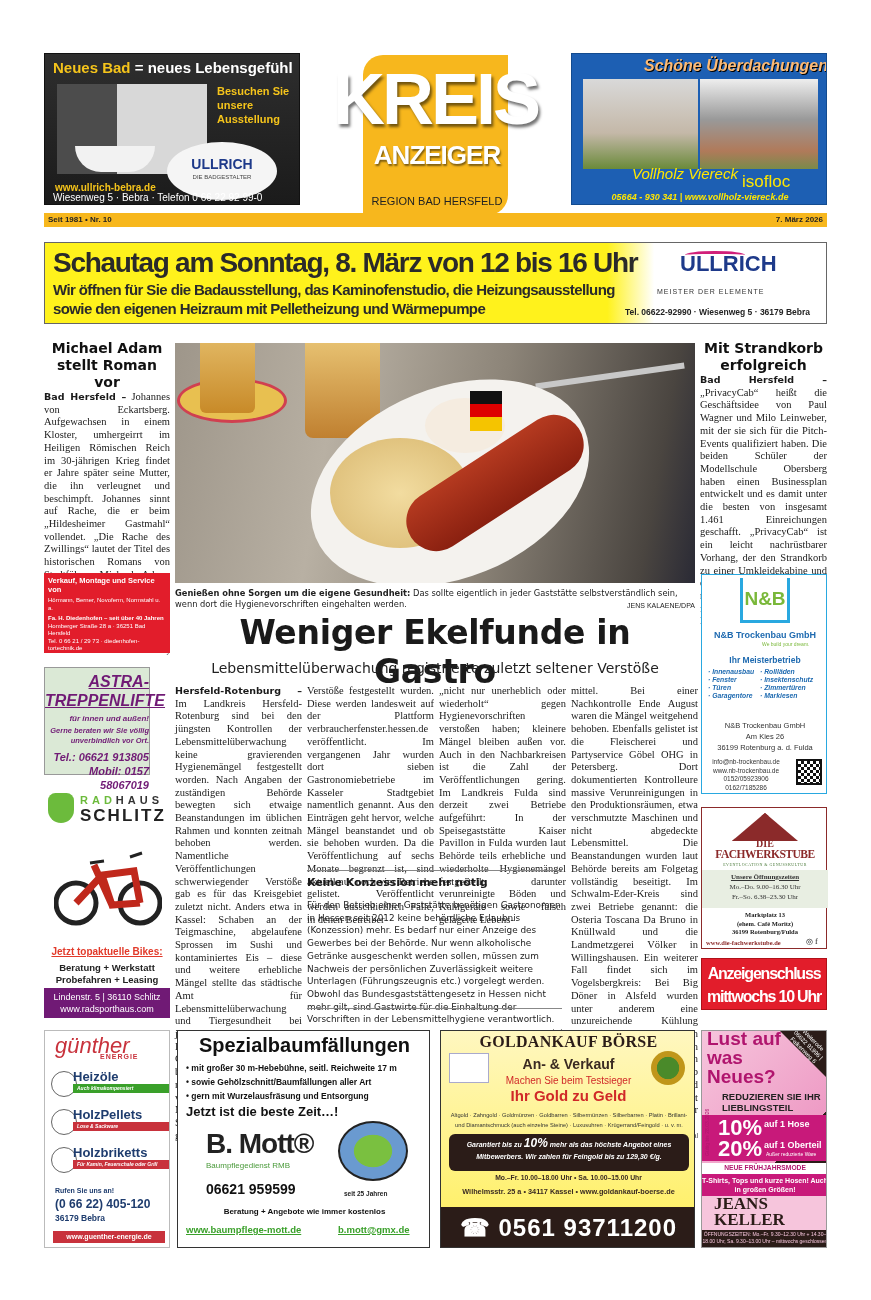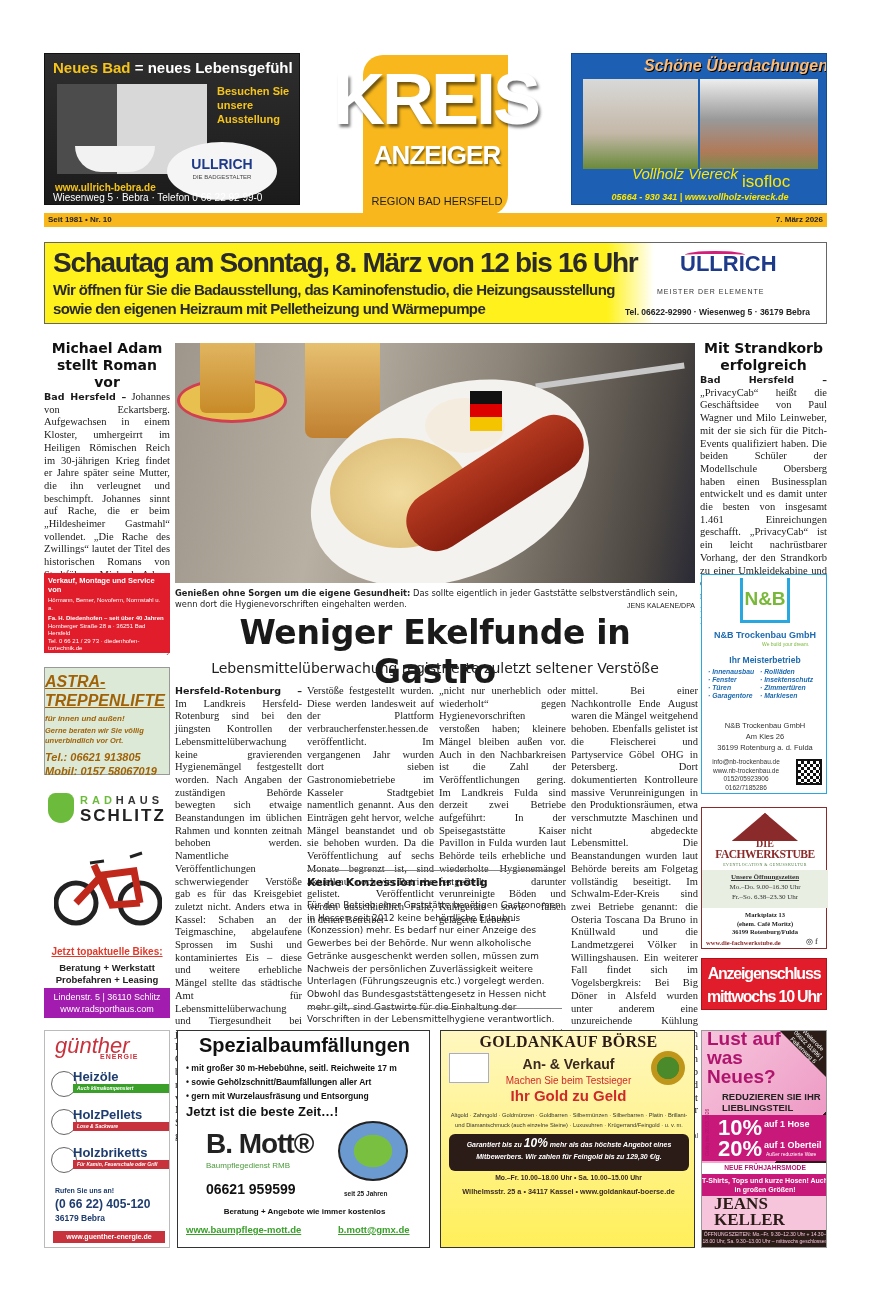--- a/index.html
+++ b/index.html
@@ -84,35 +84,35 @@
   #box p{font-family:"DejaVu Sans",sans-serif;font-size:8.9px;line-height:12.7px;color:#222}
   #rule2{left:307px;top:1008px;width:255px;height:1px;background:#888}
 
   
   #ad-garage{left:44px;top:573px;width:126px;height:80px;background:#e21d2b;color:#fff;padding:3px 4px;font-family:"Liberation Sans",sans-serif}
   #ad-garage .t1{font-size:7.5px;font-weight:bold;line-height:9px}
   #ad-garage .t2{font-size:16px;font-weight:bold;line-height:16px;letter-spacing:-.5px}
   #ad-garage .t2 small{font-size:8px}
   #ad-garage .t3{font-size:6px;line-height:8px;margin-top:2px}
   #ad-garage .t4{font-size:6px;line-height:7.5px;margin-top:3px}
-  #ad-astra{left:44px;top:667px;width:126px;height:108px;background:#dbe9d6;border:1px solid #999;font-family:"Liberation Sans",sans-serif;font-style:italic;text-align:left;color:#a16207;padding-top:4px}
+  #ad-astra{left:44px;top:667px;width:106px;height:108px;background:#dbe9d6;border:1px solid #999;font-family:"Liberation Sans",sans-serif;font-style:italic;text-align:right;color:#701a75;padding-top:4px}
   #ad-astra .a1{font-size:16px;font-weight:bold;text-decoration:underline;line-height:19px}
   #ad-astra .a2{font-size:8px;font-weight:bold;margin-top:4px}
   #ad-astra .a3{font-size:7.5px;font-weight:bold;line-height:10px;margin-top:3px}
   #ad-astra .a4{font-size:11px;font-weight:bold;line-height:14px;margin-top:4px}
 
   #ad-radhaus{left:44px;top:790px;width:126px;height:230px;background:#fff;font-family:"Liberation Sans",sans-serif;text-align:center}
   #ad-radhaus .logo-ico{left:4px;top:3px;width:26px;height:30px;background:#6cbb3c;border-radius:8px 8px 14px 14px}
   #ad-radhaus .rh{left:36px;top:4px;font-size:11px;letter-spacing:4px;font-weight:bold;color:#333}
   #ad-radhaus .rh span{color:#6cbb3c}
   #ad-radhaus .sc{left:36px;top:16px;font-size:17px;font-weight:bold;letter-spacing:2px;color:#222}
   #ad-radhaus .bike{left:10px;top:45px;width:108px;height:100px}
   #ad-radhaus .promo{left:0;top:156px;width:126px;font-size:10px;font-weight:bold;color:#e23a2a;text-decoration:underline}
   #ad-radhaus .svc{left:0;top:172px;width:126px;font-size:9.5px;font-weight:bold;line-height:12px;color:#222}
-  #ad-radhaus .addr{left:0;top:198px;width:126px;height:30px;background:#a21caf;color:#fff;font-size:9px;line-height:12px;padding-top:3px}
+  #ad-radhaus .addr{left:0;top:198px;width:126px;height:30px;background:#701a75;color:#fff;font-size:9px;line-height:12px;padding-top:3px}
 
   #ad-guenther{left:44px;top:1030px;width:126px;height:218px;border:1px solid #bbb;background:#fff;font-family:"Liberation Sans",sans-serif}
   #ad-guenther .brand{left:10px;top:2px;font-size:22px;font-style:italic;color:#c8323c}
   #ad-guenther .en{left:55px;top:22px;font-size:7px;font-weight:bold;letter-spacing:1px;color:#c8323c}
   .gu-row{position:absolute;left:28px;width:96px}
   .gu-row .n{font-size:13px;font-weight:bold;color:#1e3c6e}
   .gu-row .b{height:9px;font-size:5px;color:#fff;font-weight:bold;font-style:italic;padding-left:4px;line-height:9px}
   .gu-circ{position:absolute;left:6px;width:26px;height:26px;border:1px solid #666;border-radius:50%}
   #ad-guenther .call{left:10px;top:156px;font-size:7px;font-weight:bold;color:#1e3c6e}
   #ad-guenther .tel{left:10px;top:166px;font-size:12px;font-weight:bold;color:#1e3c6e}
@@ -396,13 +396,14 @@
   <div class="abs h">GOLDANKAUF BÖRSE</div>
   <div class="abs seal1"></div>
   <div class="abs seal2"></div>
   <div class="abs av">An- &amp; Verkauf</div>
   <div class="abs mach">Machen Sie beim Testsieger</div>
   <div class="abs geld">Ihr Gold zu Geld</div>
   <div class="abs items">Altgold · Zahngold · Goldmünzen · Goldbarren · Silbermünzen · Silberbarren · Platin · Brillant- und Diamantschmuck (auch einzelne Steine) · Luxusuhren · Krügerrand/Feingold · u. v. m.</div>
   <div class="abs guar"><span>Garantiert bis zu </span><b>10%</b><span> mehr als das höchste Angebot eines Mitbewerbers. Wir zahlen für Feingold bis zu 129,30 €/g.</span></div>
   <div class="abs hrs">Mo.–Fr. 10.00–18.00 Uhr • Sa. 10.00–15.00 Uhr</div>
   <div class="abs addr">Wilhelmsstr. 25 a • 34117 Kassel • www.goldankauf-boerse.de</div>
+  <div class="abs tel">☎ 0561 93711200</div>
 </div>
 
 </body></html>

